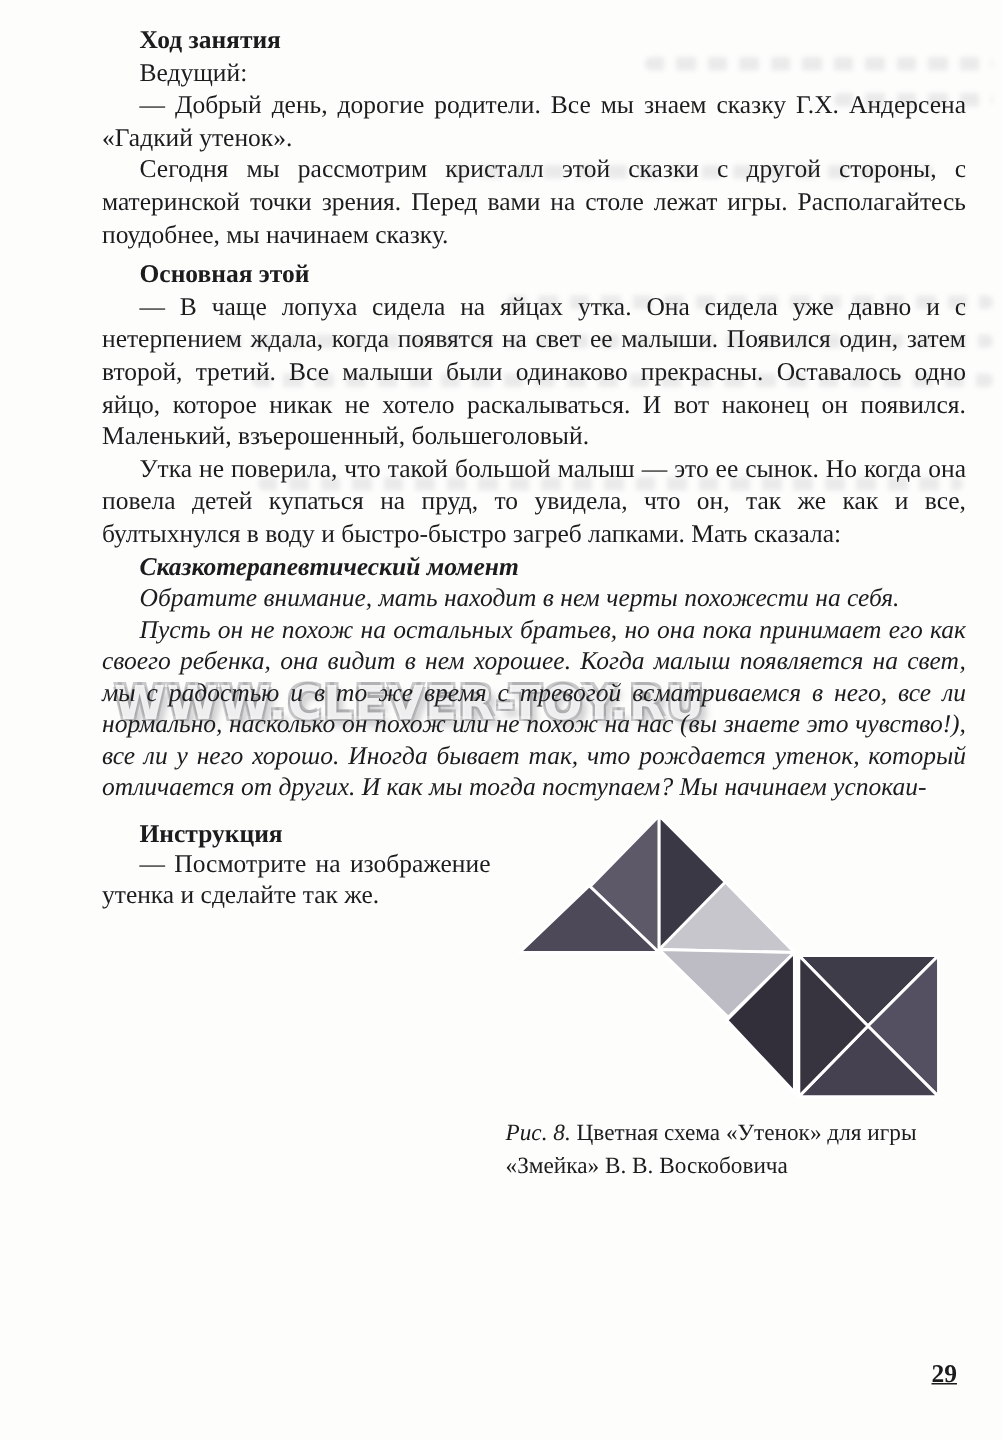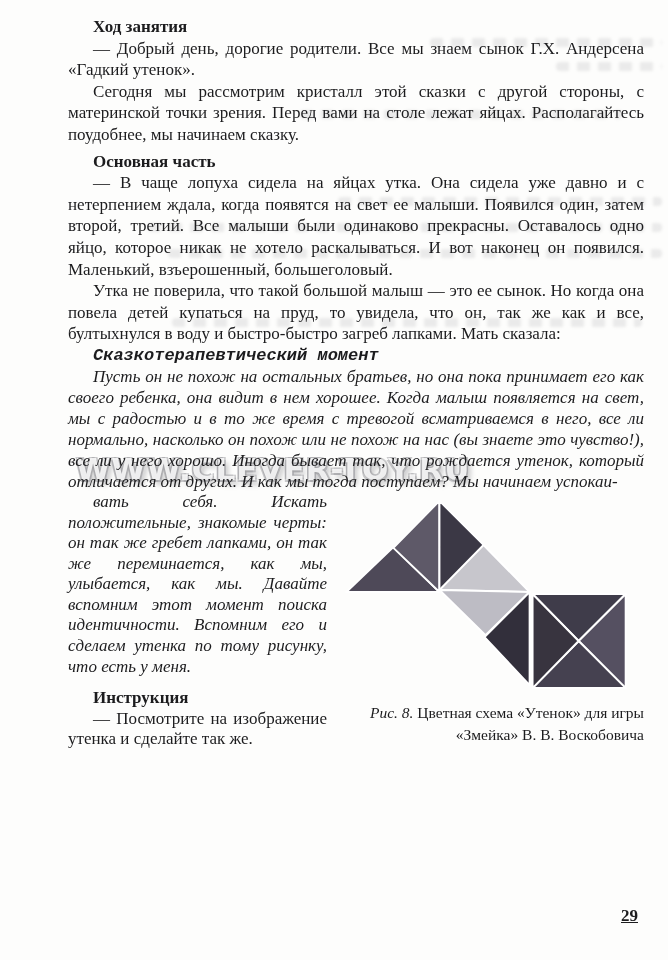--- a/index.html
+++ b/index.html
@@ -28,27 +28,27 @@
                           1.5px  1.5px 0 rgba(158,158,162,.55),
                           4px 5px 5px rgba(110,110,115,.35);}
 
   .content{position:absolute;left:56px;top:16px;width:576px;z-index:2;
            font-size:17px;line-height:21.6px;text-align:justify;margin-left:12px;}
   .content p{margin:0;text-indent:25px;}
   .h{font-weight:bold;text-indent:25px;margin:0;}
   .h.sp{margin-top:5px;}
   .slide{font-style:italic;letter-spacing:.22em;text-indent:25px;margin:0;}
   .it{font-style:italic;}
-  .therapy-h{font-weight:bold;font-style:italic;text-indent:25px;margin:0;line-height:21px;font-family:Liberation Mono, monospace;}
+  .therapy-h{font-weight:bold;font-style:italic;text-indent:25px;margin:0;line-height:21px;}
   .therapy{font-style:italic;line-height:21px;}
   .narrowflow{line-height:20.6px;}
 
   .figure-float{float:right;width:307px;margin:2px 0 0 10px;}
   .figure-float svg{display:block;margin-left:4px;}
-  .caption{margin-top:10px;font-size:15.5px;line-height:22px;text-align:right;
+  .caption{margin-top:10px;font-size:15.5px;line-height:22px;text-align:left;
            text-indent:0;font-style:normal;letter-spacing:0;}
   .pageno{position:absolute;right:30px;top:906px;z-index:2;font-size:17px;font-weight:bold;text-decoration:underline;}
 </style>
 </head>
 <body>
 
 <div class="page">
 
   <div class="ghost g1"></div>
   <div class="ghost g2"></div>
@@ -56,28 +56,30 @@
   <div class="ghost g4"></div>
   <div class="ghost g5"></div>
   <div class="ghost g6"></div>
   <div class="ghost g7"></div>
 
   <div class="watermark">WWW.CLEVER-TOY.RU</div>
 
   <div class="content">
 
     <div class="h">Ход занятия</div>
-    <p>— Добрый день, дорогие родители. Все мы знаем сынок Г.Х. Андерсена «Гадкий утенок».</p>
-    <p>Сегодня мы рассмотрим кристалл этой сказки с другой стороны, с материнской точки зрения. Перед вами на столе лежат яйцах. Располагайтесь поудобнее, мы начинаем сказку.</p>
+    <p style="text-indent:25px;">Ведущий:</p>
+    <p>— Добрый день, дорогие родители. Все мы знаем сказку Г.Х. Андерсена «Гадкий утенок».</p>
+    <p>Сегодня мы рассмотрим кристалл этой сказки с другой стороны, с материнской точки зрения. Перед вами на столе лежат игры. Располагайтесь поудобнее, мы начинаем сказку.</p>
 
-    <div class="h sp">Основная часть</div>
+    <div class="h sp">Основная этой</div>
     <p>— В чаще лопуха сидела на яйцах утка. Она сидела уже давно и с нетерпением ждала, когда появятся на свет ее малыши. Появился один, затем второй, третий. Все малыши были одинаково прекрасны. Оставалось одно яйцо, которое никак не хотело раскалываться. И вот наконец он появился. Маленький, взъерошенный, большеголовый.</p>
     <p>Утка не поверила, что такой большой малыш — это ее сынок. Но когда она повела детей купаться на пруд, то увидела, что он, так же как и все, бултыхнулся в воду и быстро-быстро загреб лапками. Мать сказала:</p>
 
     <div class="therapy-h">Сказкотерапевтический момент</div>
+    <p class="therapy">Обратите внимание, мать находит в нем черты похожести на себя.</p>
     <p class="therapy">Пусть он не похож на остальных братьев, но она пока принимает его как своего ребенка, она видит в нем хорошее. Когда малыш появляется на свет, мы с радостью и в то же время с тревогой всматриваемся в него, все ли нормально, насколько он похож или не похож на нас (вы знаете это чувство!), все ли у него хорошо. Иногда бывает так, что рождается утенок, который отличается от других. И как мы тогда поступаем? Мы начинаем успокаи-</p>
 
     <div class="figure-float">
       <svg width="290" height="198" viewBox="325 650 295 202">
         <g stroke="#ffffff" stroke-width="2" stroke-linejoin="round">
           <polygon points="330,750 378,704 425,750" fill="#4e4958"></polygon>
           <polygon points="425,657 378,705 425,750" fill="#5e5968"></polygon>
           <polygon points="425,657 472,704 425,750" fill="#3b3845"></polygon>
           <polygon points="425,748 470,702 517,750" fill="#c7c6cc"></polygon>
           <polygon points="425,748 517,750 472,794" fill="#bdbcc4"></polygon>
@@ -86,21 +88,20 @@
           <polygon points="615,752 615,848 567,800" fill="#555061"></polygon>
           <polygon points="615,848 520,848 567,800" fill="#454150"></polygon>
           <polygon points="520,848 520,752 567,800" fill="#38343f"></polygon>
         </g>
       </svg>
       <div class="caption">
         <span class="it">Рис. 8.</span><span> Цветная схема «Утенок» для игры «Змейка» В. В. Воскобовича</span>
       </div>
     </div>
 
-    <p class="therapy narrowflow">вать себя. Искать положительные, знакомые черты: он так же гребет лапками, он так же переминается, как мы, улыбается, как мы. Давайте вспомним этот момент поиска идентичности. Вспомним его и сделаем утенка по тому рисунку, что есть у меня.</p>
 
     <div class="h sp" style="margin-top:10px;">Инструкция</div>
     <p class="narrowflow">— Посмотрите на изображение утенка и сделайте так же.</p>
 
   </div>
 
   <div class="pageno">29</div>
 </div>
 
 </body></html>

